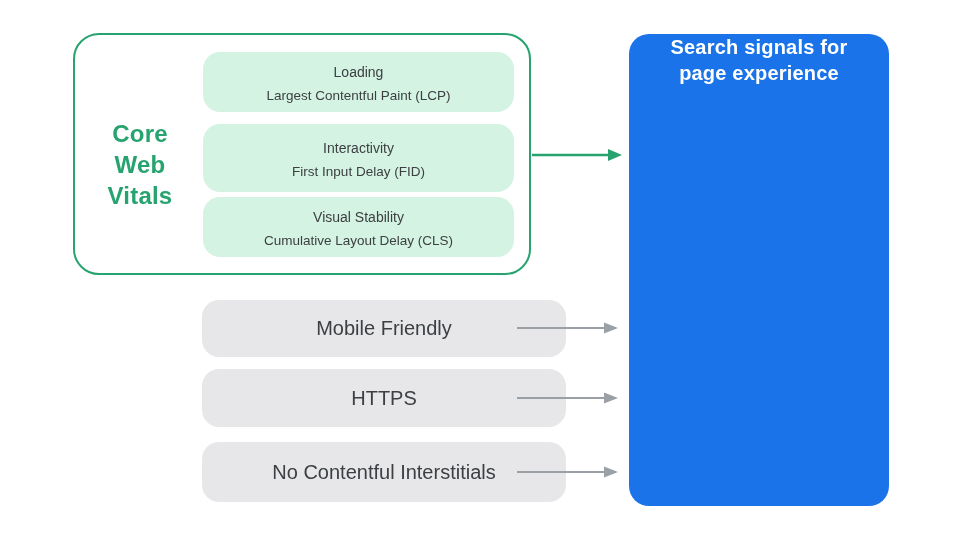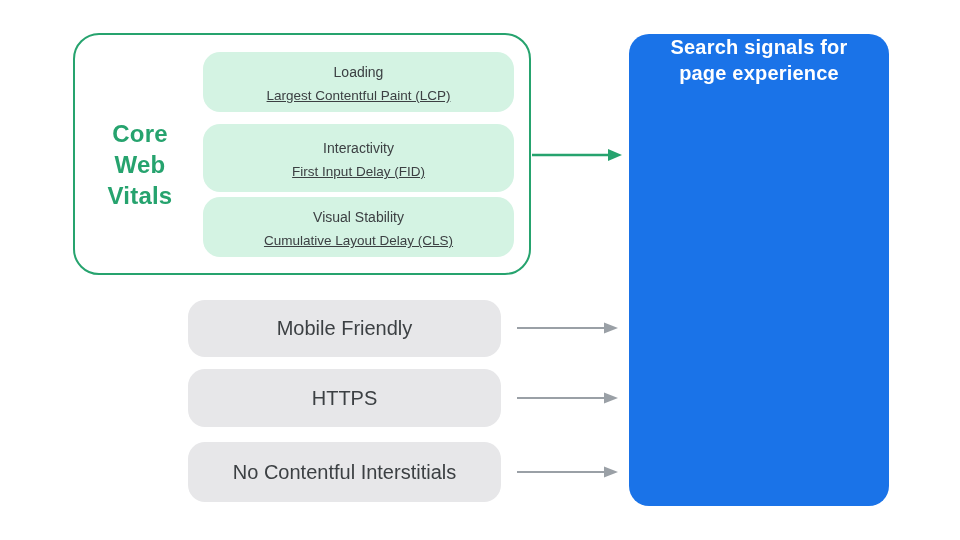--- a/index.html
+++ b/index.html
@@ -50,28 +50,27 @@
     font-weight: 500;
     color: var(--text_dark, #3C4043);
     line-height: 25px;
   }
   .pill .subtitle {
     font-size: 13.5px;
     font-weight: 400;
     color: var(--text_dark, #3C4043);
     line-height: 17px;
     margin-top: 2px;
-    text-decoration: underline;
   }
   .pill.green { left: 203px; width: 311px; background: var(--green_light, #D4F3E3); }
   .pill-loading       { top: 52px;  height: 60px; }
   .pill-interactivity { top: 124px; height: 68px; }
   .pill-visual        { top: 197px; height: 60px; }
 
-  .pill.gray { left: 188px; width: 313px; background: var(--gray_pill, #E7E7E9); }
+  .pill.gray { left: 202px; width: 364px; background: var(--gray_pill, #E7E7E9); }
   .pill.gray .title { font-size: 20px; }
   .pill-mobile        { top: 300px; height: 57px; }
   .pill-https         { top: 369px; height: 58px; }
   .pill-interstitials { top: 442px; height: 60px; }
 
   
   .result-box {
     position: absolute;
     left: 629px; top: 34px;
     width: 260px; height: 472px;

